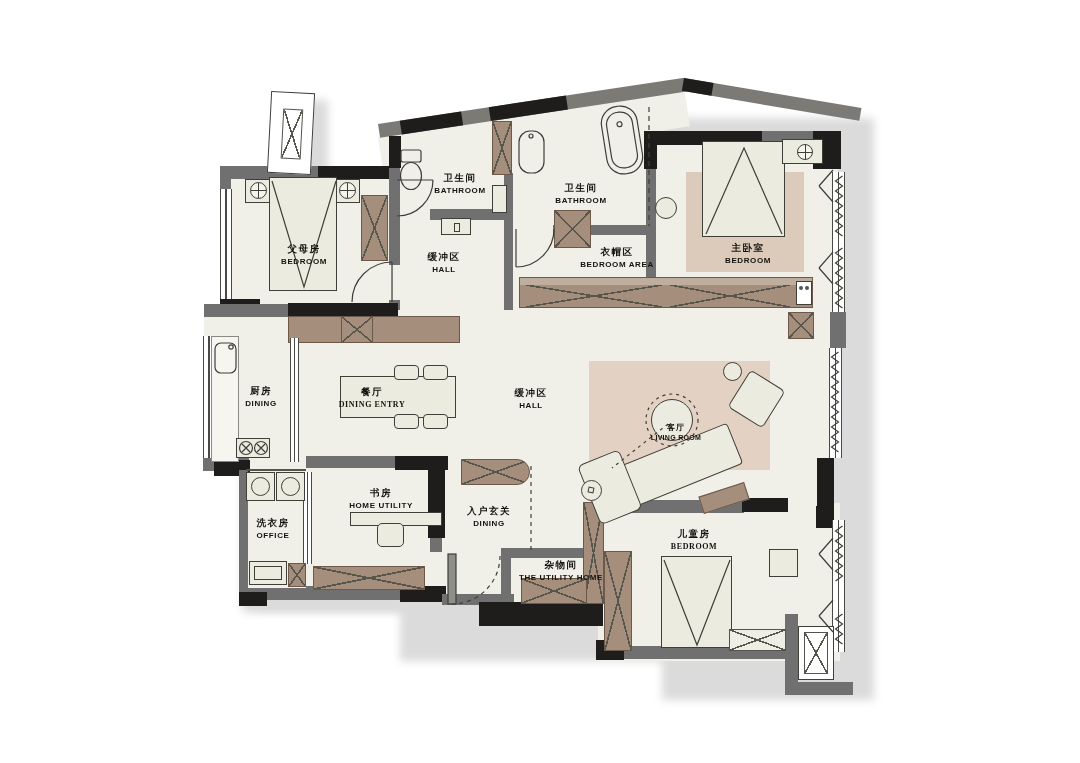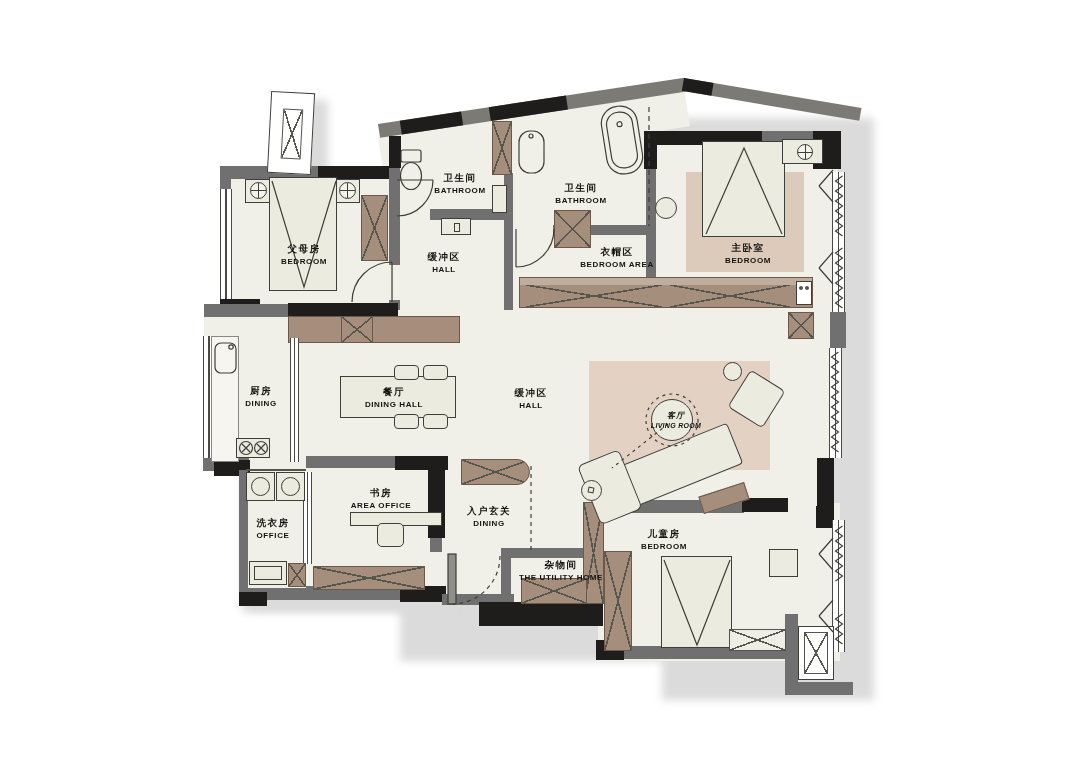--- a/index.html
+++ b/index.html
@@ -282,46 +282,46 @@
     <div class="en">BEDROOM AREA</div>
   </div>
   <div class="room-label" style="left:748px;top:253px;">
     <div class="zh">主卧室</div>
     <div class="en">BEDROOM</div>
   </div>
   <div class="room-label" style="left:261px;top:396px;">
     <div class="zh">厨房</div>
     <div class="en">DINING</div>
   </div>
-  <div class="room-label" style="left:394px;top:397px;">
+  <div class="room-label" style="left:372px;top:397px;font-family:Liberation Serif, serif;">
     <div class="zh">餐厅</div>
-    <div class="en">DINING HALL</div>
+    <div class="en">DINING ENTRY</div>
   </div>
   <div class="room-label" style="left:531px;top:398px;">
     <div class="zh">缓冲区</div>
     <div class="en">HALL</div>
   </div>
-  <div class="room-label small" style="left:676px;top:419px;font-style:italic;">
+  <div class="room-label small" style="left:676px;top:431px;">
     <div class="zh">客厅</div>
     <div class="en">LIVING ROOM</div>
   </div>
   <div class="room-label" style="left:273px;top:528px;">
     <div class="zh">洗衣房</div>
     <div class="en">OFFICE</div>
   </div>
   <div class="room-label" style="left:381px;top:498px;">
     <div class="zh">书房</div>
-    <div class="en">AREA OFFICE</div>
+    <div class="en">HOME UTILITY</div>
   </div>
   <div class="room-label" style="left:489px;top:516px;">
     <div class="zh">入户玄关</div>
     <div class="en">DINING</div>
   </div>
   <div class="room-label" style="left:561px;top:570px;">
     <div class="zh">杂物间</div>
     <div class="en">THE UTILITY HOME</div>
   </div>
-  <div class="room-label" style="left:664px;top:539px;">
+  <div class="room-label" style="left:694px;top:539px;font-family:Liberation Serif, serif;">
     <div class="zh">儿童房</div>
     <div class="en">BEDROOM</div>
   </div>
 
 </div>
 
 </body></html>

